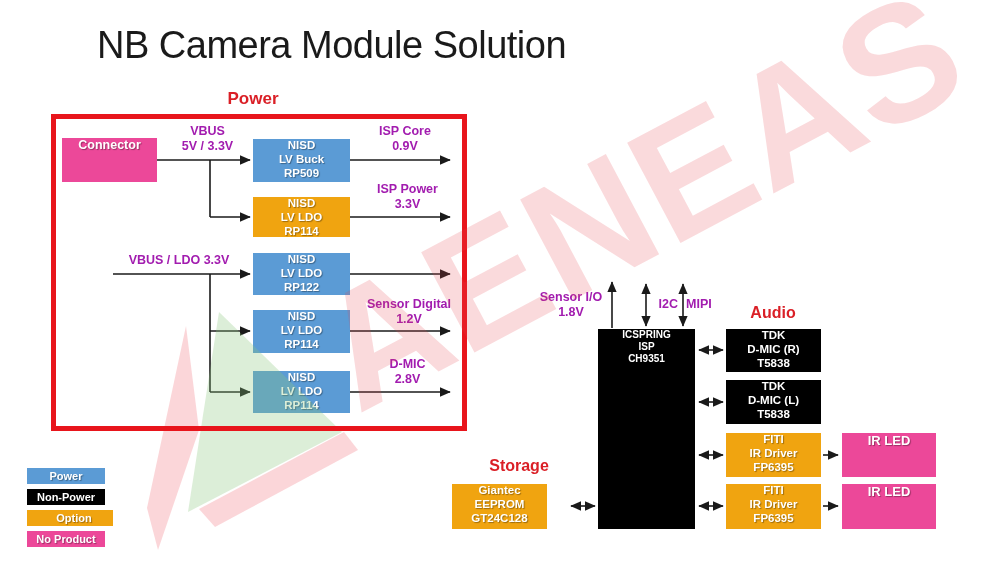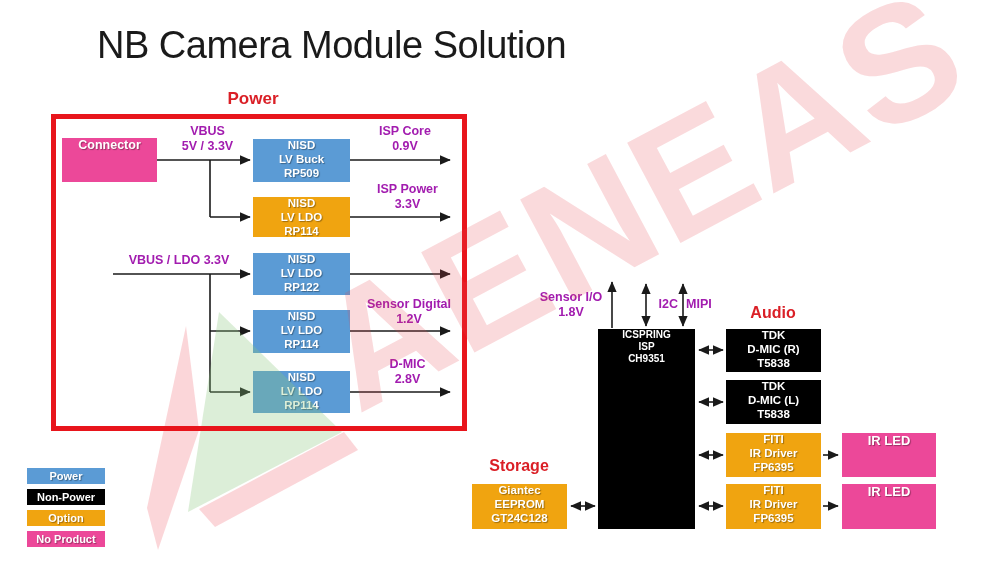--- a/index.html
+++ b/index.html
@@ -129,21 +129,21 @@
     <span>IR Driver</span>
     <span>FP6395</span>
   </div>
   <div class="block gray" style="left:842px;top:433px;width:94px;height:44px;font-size:13px;">
     <span>IR LED</span>
   </div>
   <div class="block gray" style="left:842px;top:484px;width:94px;height:45px;font-size:13px;">
     <span>IR LED</span>
   </div>
 
-  <div class="block orange" style="left:472px;top:484px;width:95px;height:45px;">
+  <div class="block orange" style="left:452px;top:484px;width:95px;height:45px;">
     <span>Giantec</span>
     <span>EEPROM</span>
     <span>GT24C128</span>
   </div>
 
   <div class="lbl" style="left:160px;top:124px;width:95px;">
     <div>VBUS</div>
     <div>5V / 3.3V</div>
   </div>
   <div class="lbl" style="left:113px;top:253px;width:132px;">
@@ -167,21 +167,21 @@
   </div>
   <div class="lbl" style="left:534px;top:290px;width:74px;">
     <div>Sensor I/O</div>
     <div>1.8V</div>
   </div>
   <div class="lbl" style="left:648px;top:297px;width:30px;text-align:right;">I2C</div>
   <div class="lbl" style="left:686px;top:297px;width:40px;text-align:left;">MIPI</div>
 
   <div class="legend-item blue" style="top:468px;">Power</div>
   <div class="legend-item teal" style="top:489px;">Non-Power</div>
-  <div class="legend-item orange" style="top:510px;">Option</div>
+  <div class="legend-item orange" style="top:510px;padding-left:8px;">Option</div>
   <div class="legend-item gray" style="top:531px;">No Product</div>
 
   <svg class="wm-logo" width="1000" height="563">
     <polygon points="219,312 188,512 342,432" fill="rgba(140,200,125,0.30)"></polygon>
     <polygon points="186,326 199,430 158,550 147,508" fill="rgba(242,120,130,0.30)"></polygon>
     <polygon points="344,432 358,450 215,527 199,509" fill="rgba(242,120,130,0.30)"></polygon>
   </svg>
 
   <div class="wm-letters">AENEAS</div>
 

